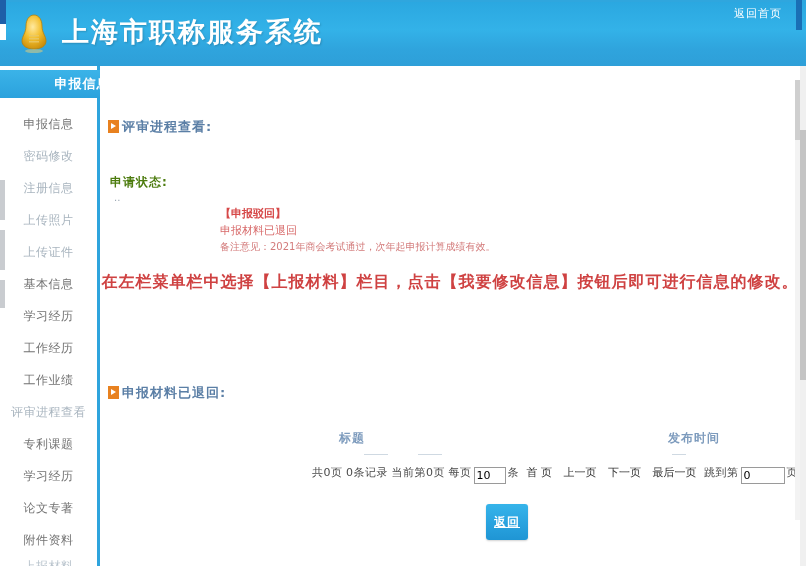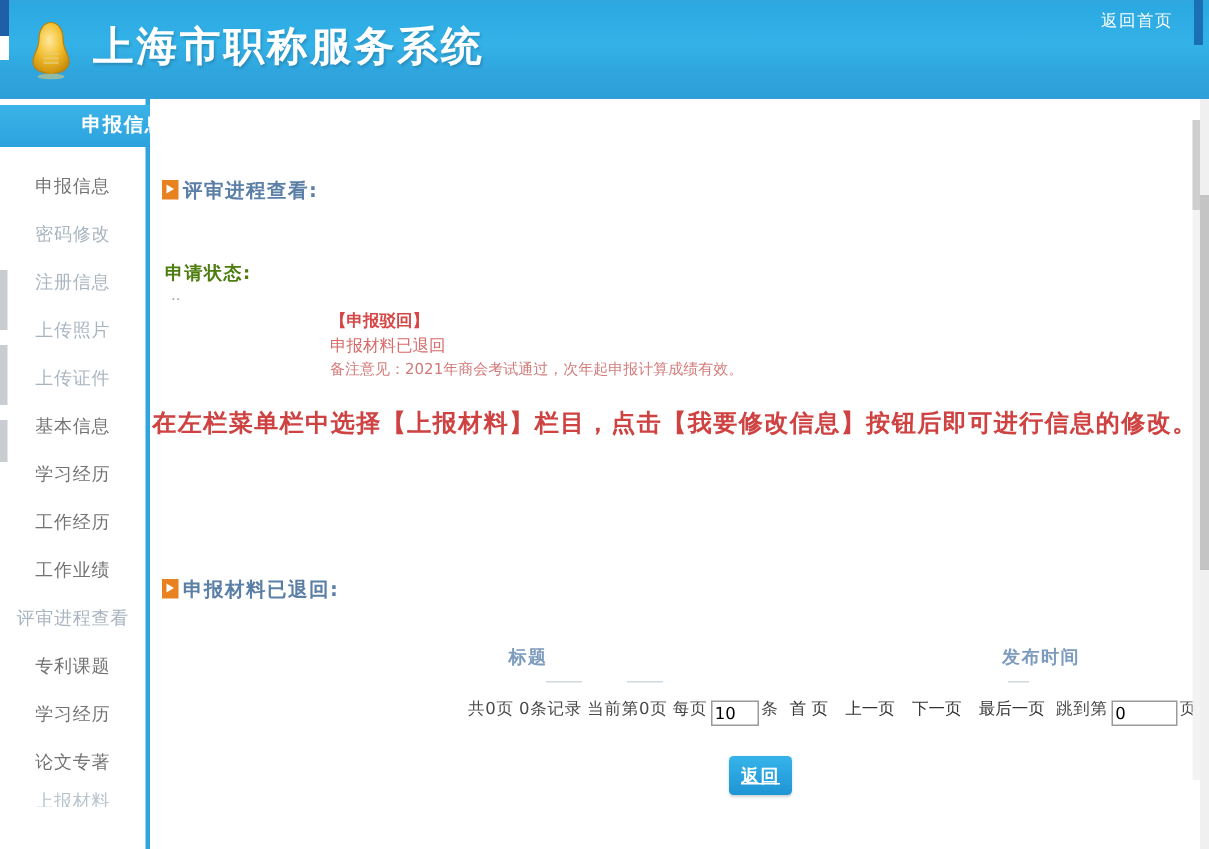--- a/index.html
+++ b/index.html
@@ -272,21 +272,21 @@
     border: 1px solid #9a9a9a;
     padding: 0 2px;
     margin: 0 2px;
     vertical-align: -3px;
     font-family: "DejaVu Sans", "Liberation Sans", sans-serif;
   }
 
   .back-btn {
     position: absolute;
     left: 386px; top: 438px;
-    width: 42px; height: 26px;
+    width: 42px; height: 36px;
     background: linear-gradient(to bottom, #36b4ea 0%, #2aa4e0 50%, #1f95d4 100%);
     border: none;
     border-radius: 3px;
     color: #ffffff;
     font-size: 12px;
     font-weight: bold;
     letter-spacing: 1px;
     cursor: pointer;
     box-shadow: 0 1px 2px rgba(0,0,0,0.18);
     font-family: "DejaVu Sans", "Liberation Sans", sans-serif;
@@ -364,20 +364,21 @@
     <div class="sidebar-item dim">上传照片</div>
     <div class="sidebar-item dim">上传证件</div>
     <div class="sidebar-item">基本信息</div>
     <div class="sidebar-item">学习经历</div>
     <div class="sidebar-item">工作经历</div>
     <div class="sidebar-item">工作业绩</div>
     <div class="sidebar-item dim">评审进程查看</div>
     <div class="sidebar-item">专利课题</div>
     <div class="sidebar-item">学习经历</div>
     <div class="sidebar-item">论文专著</div>
+    <div class="sidebar-item">附件资料</div>
     <div class="sidebar-item cut">上报材料</div>
   </div>
 </div>
 
 <div class="edge-stub" style="top:180px; height:40px;"></div>
 <div class="edge-stub" style="top:230px; height:40px;"></div>
 <div class="edge-stub" style="top:280px; height:28px;"></div>
 
 <div class="main">
 

